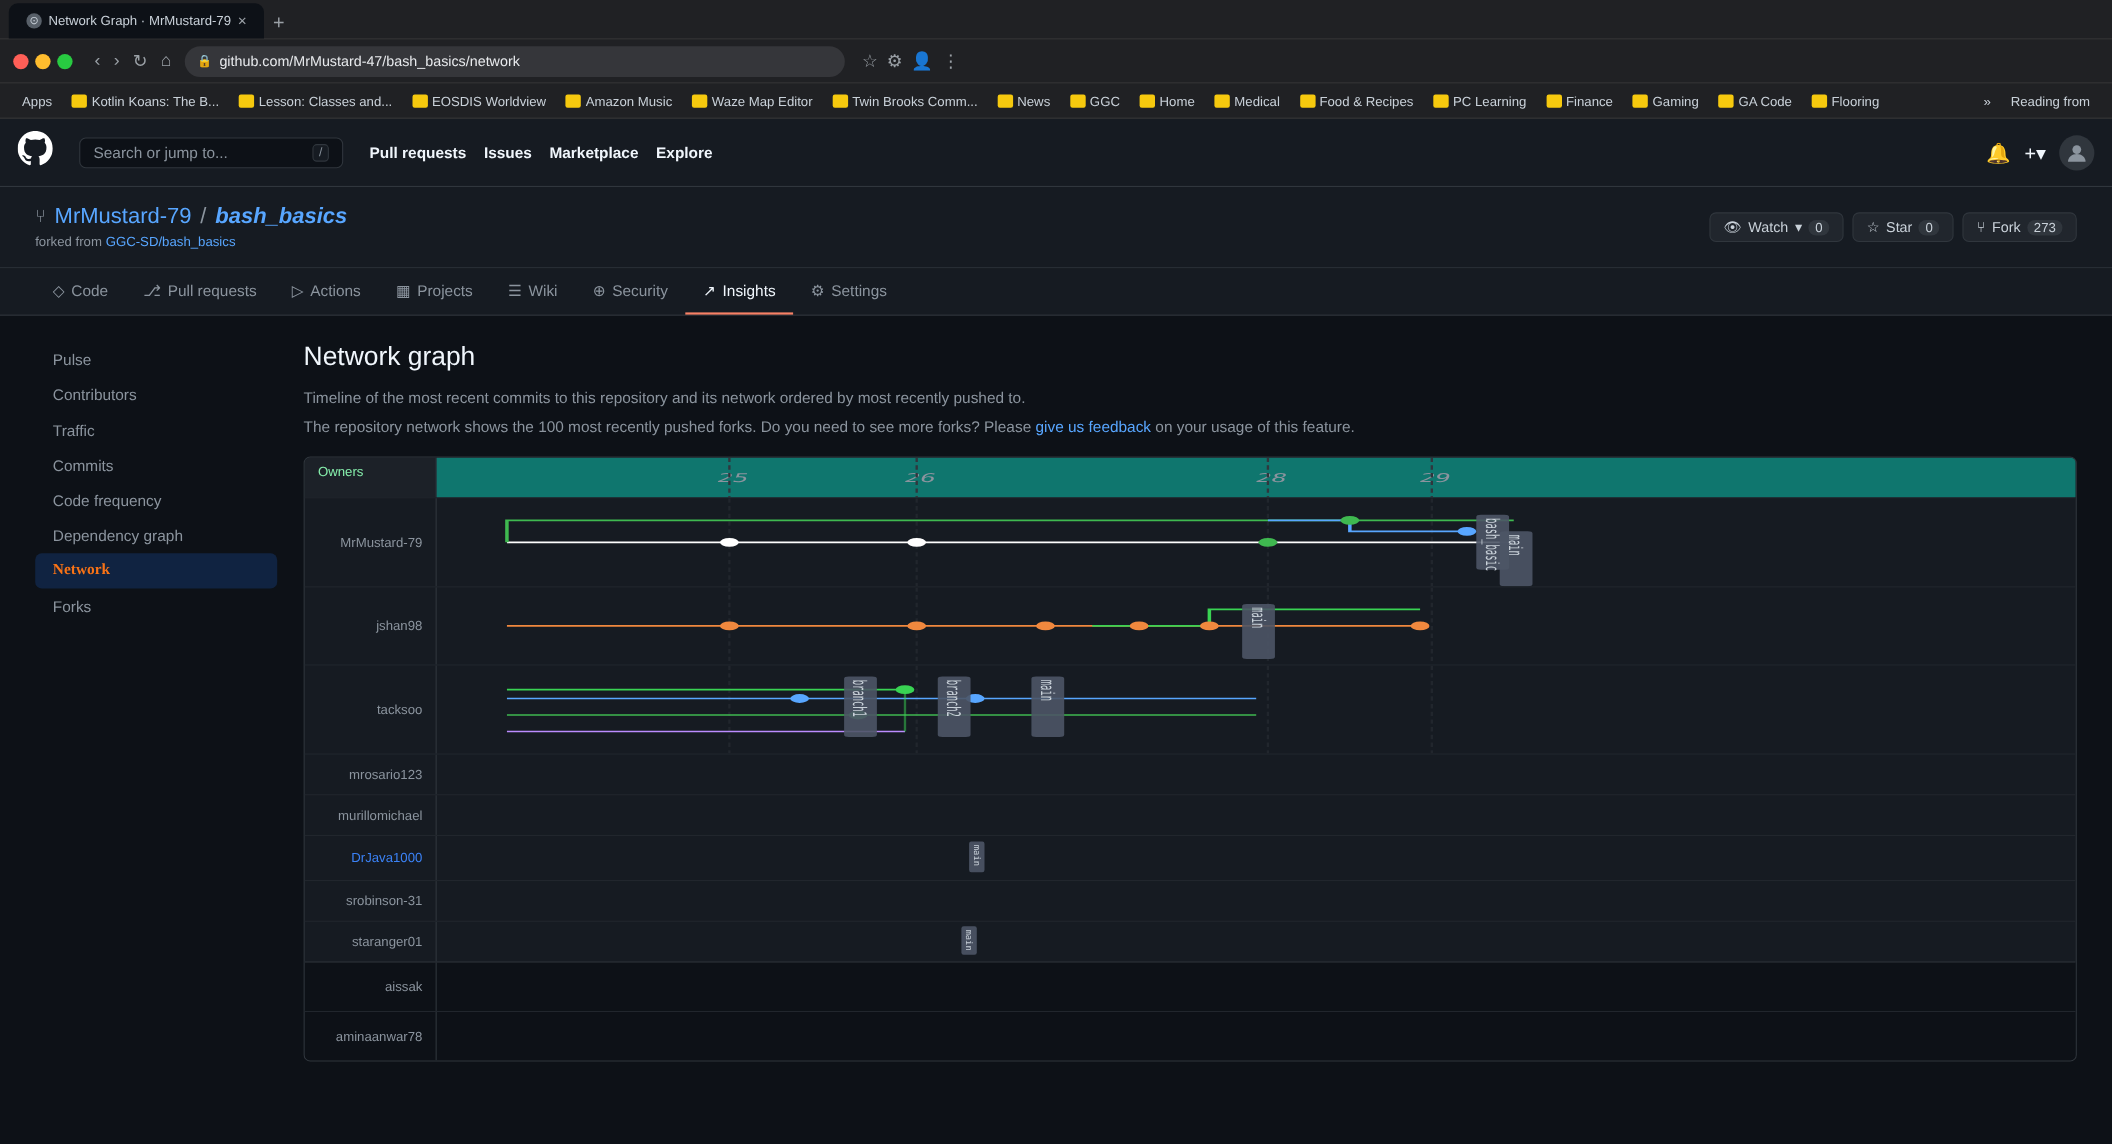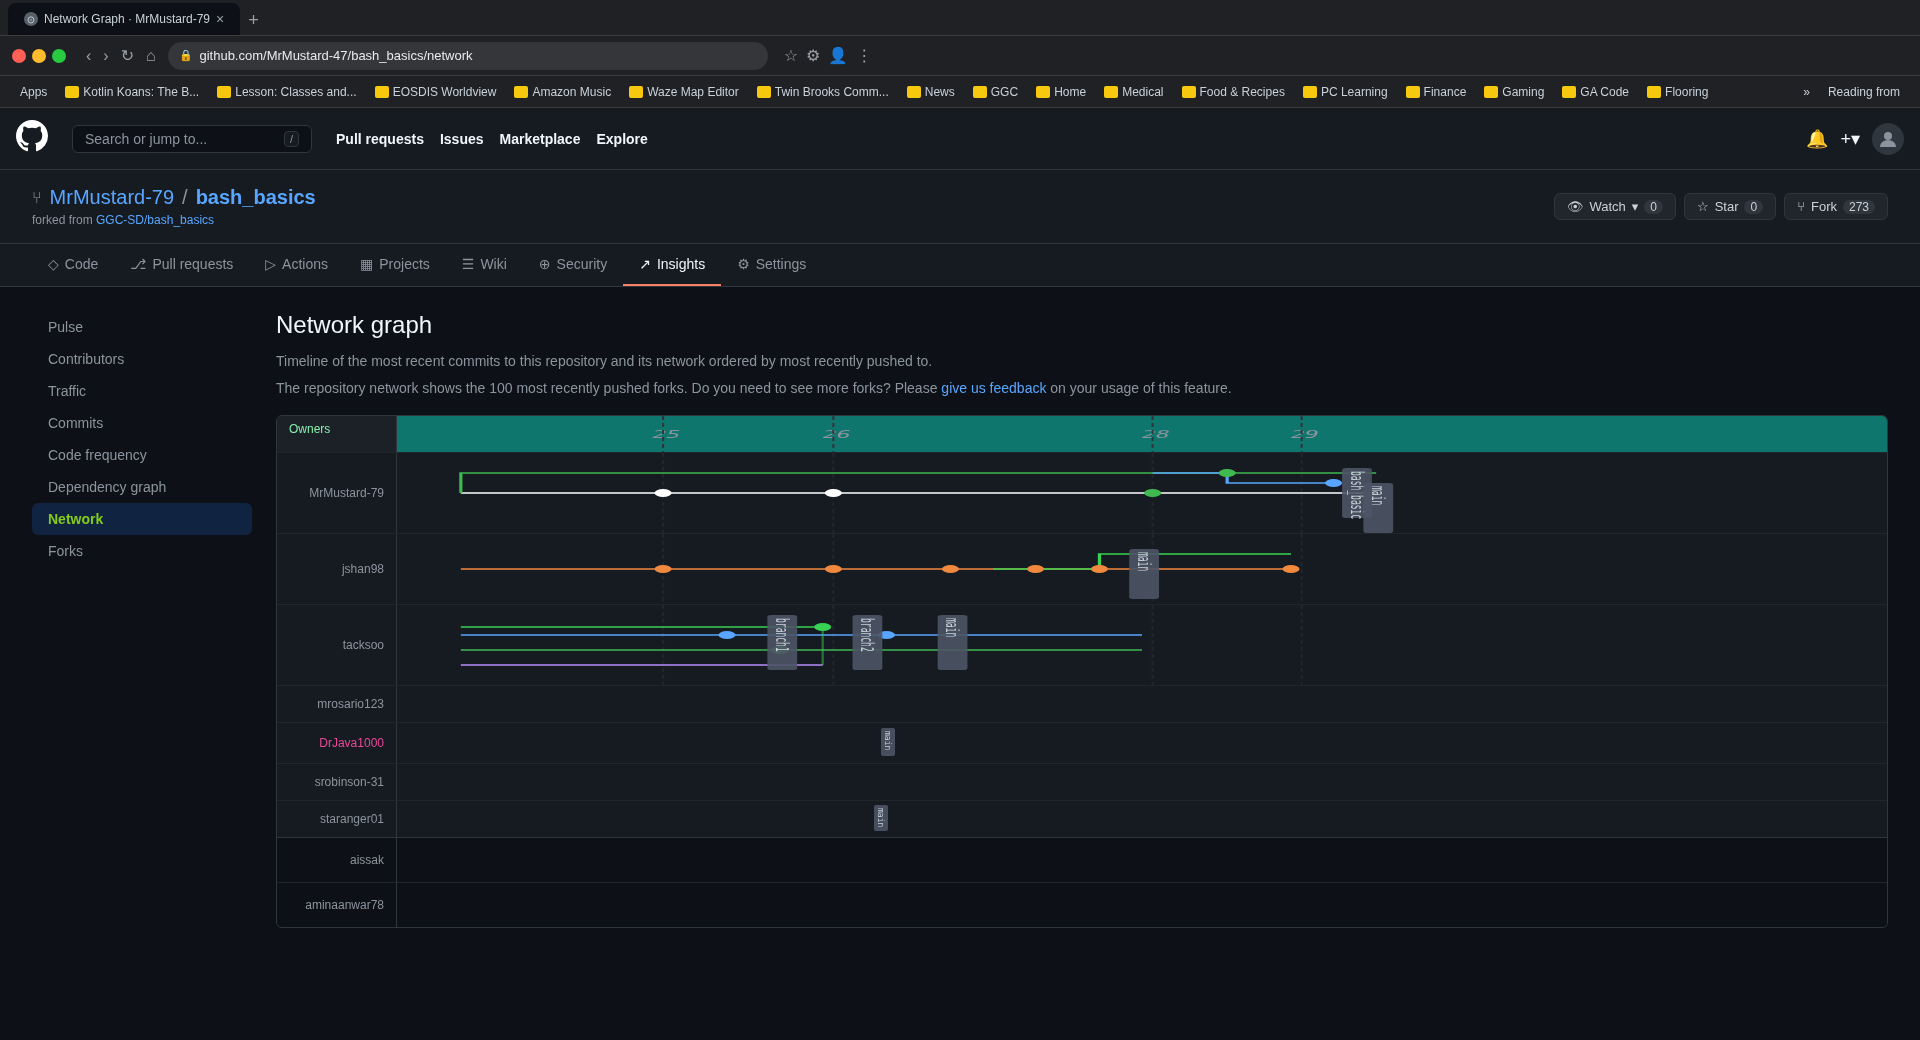--- a/index.html
+++ b/index.html
@@ -42,40 +42,40 @@
     .gh-icon-btn { background: none; border: none; color: #f0f6fc; font-size: 18px; cursor: pointer; }
     .gh-avatar { width: 32px; height: 32px; border-radius: 50%; background: #30363d; display: flex; align-items: center; justify-content: center; cursor: pointer; overflow: hidden; }
 
     
     .repo-header { background: #161b22; padding: 16px 32px; border-bottom: 1px solid #30363d; display: flex; align-items: center; justify-content: space-between; }
     .repo-title { display: flex; flex-direction: column; gap: 4px; }
     .repo-title-line { display: flex; align-items: center; gap: 8px; font-size: 20px; }
     .repo-icon { color: #8b949e; font-size: 16px; }
     .repo-owner { color: #58a6ff; cursor: pointer; text-decoration: none; }
     .repo-slash { color: #8b949e; }
-    .repo-name { color: #58a6ff; cursor: pointer; text-decoration: none; font-weight: 600; }
+    .repo-name { color: #58a6ff; cursor: pointer; text-decoration: none; font-weight: 600; font-style: italic; }
     .fork-note { font-size: 12px; color: #8b949e; }
     .fork-note a { color: #58a6ff; text-decoration: none; cursor: pointer; }
     .repo-actions { display: flex; gap: 8px; align-items: center; }
     .repo-action-btn { background: #21262d; border: 1px solid #30363d; border-radius: 6px; padding: 5px 12px; color: #c9d1d9; font-size: 13px; cursor: pointer; display: flex; align-items: center; gap: 6px; }
     .repo-action-count { background: #30363d; border-radius: 10px; padding: 0 6px; font-size: 12px; }
 
     
     .repo-tabs { background: #161b22; padding: 0 32px; border-bottom: 1px solid #30363d; display: flex; gap: 0; }
     .repo-tab { padding: 12px 16px; color: #8b949e; cursor: pointer; font-size: 14px; display: flex; align-items: center; gap: 6px; border-bottom: 2px solid transparent; text-decoration: none; }
     .repo-tab.active { color: #f0f6fc; border-bottom-color: #f78166; }
     .repo-tab-icon { font-size: 14px; }
 
     
     .main-content { display: flex; padding: 24px 32px; gap: 24px; min-height: calc(100vh - 200px); }
 
     
     .sidebar { width: 220px; flex-shrink: 0; }
     .sidebar-item { padding: 8px 16px; border-radius: 6px; cursor: pointer; color: #8b949e; font-size: 14px; }
-    .sidebar-item.active { background: #1f6feb33; color: #84cc16; font-weight: 600; }
+    .sidebar-item.active { background: #1f6feb33; color: #f97316; font-weight: 600; font-family: Liberation Serif, serif; }
 
     
     .network-area { flex: 1; }
     .network-title { font-size: 24px; font-weight: 300; color: #f0f6fc; margin-bottom: 12px; }
     .network-desc { font-size: 14px; color: #8b949e; margin-bottom: 6px; line-height: 1.5; }
     .network-desc a { color: #58a6ff; text-decoration: none; }
     .network-graph-container { background: #161b22; border: 1px solid #30363d; border-radius: 6px; overflow: hidden; margin-top: 16px; }
 
     .date-label { fill: #8b949e; font-size: 11px; font-family: monospace; }
   </style>
@@ -425,23 +425,27 @@
             </g>
           </svg>
         </div>
       </div>
 
       <div style="display:flex;border-top:1px solid #21262d;">
         <div style="width:120px;min-width:120px;padding:8px 12px;font-size:12px;color:#8b949e;text-align:right;display:flex;align-items:center;justify-content:flex-end;border-right:1px solid #30363d;">mrosario123</div>
         <div style="flex:1;height:36px;"></div>
       </div>
 
-
-      <div style="display:flex;border-top:1px solid #21262d;">
-        <div style="width:120px;min-width:120px;padding:8px 12px;font-size:12px;color:#ec4899;display:flex;align-items:center;justify-content:flex-end;border-right:1px solid #30363d;">DrJava1000</div>
+      <div style="display:flex;border-top:1px solid #21262d;">
+        <div style="width:120px;min-width:120px;padding:8px 12px;font-size:12px;color:#8b949e;text-align:right;display:flex;align-items:center;justify-content:flex-end;border-right:1px solid #30363d;">murillomichael</div>
+        <div style="flex:1;height:36px;"></div>
+      </div>
+
+      <div style="display:flex;border-top:1px solid #21262d;">
+        <div style="width:120px;min-width:120px;padding:8px 12px;font-size:12px;color:#3b82f6;display:flex;align-items:center;justify-content:flex-end;border-right:1px solid #30363d;">DrJava1000</div>
         <div style="flex:1;position:relative;height:40px;">
           <svg width="100%" height="40" viewBox="0 0 700 40">
             <g transform="translate(95,5) rotate(90)">
               <rect x="0" y="-8" width="28" height="14" rx="2" fill="#4d5566" opacity="0.9"></rect>
               <text x="3" y="2" fill="#c9d1d9" font-size="8" font-family="monospace">main</text>
             </g>
           </svg>
         </div>
       </div>
 

